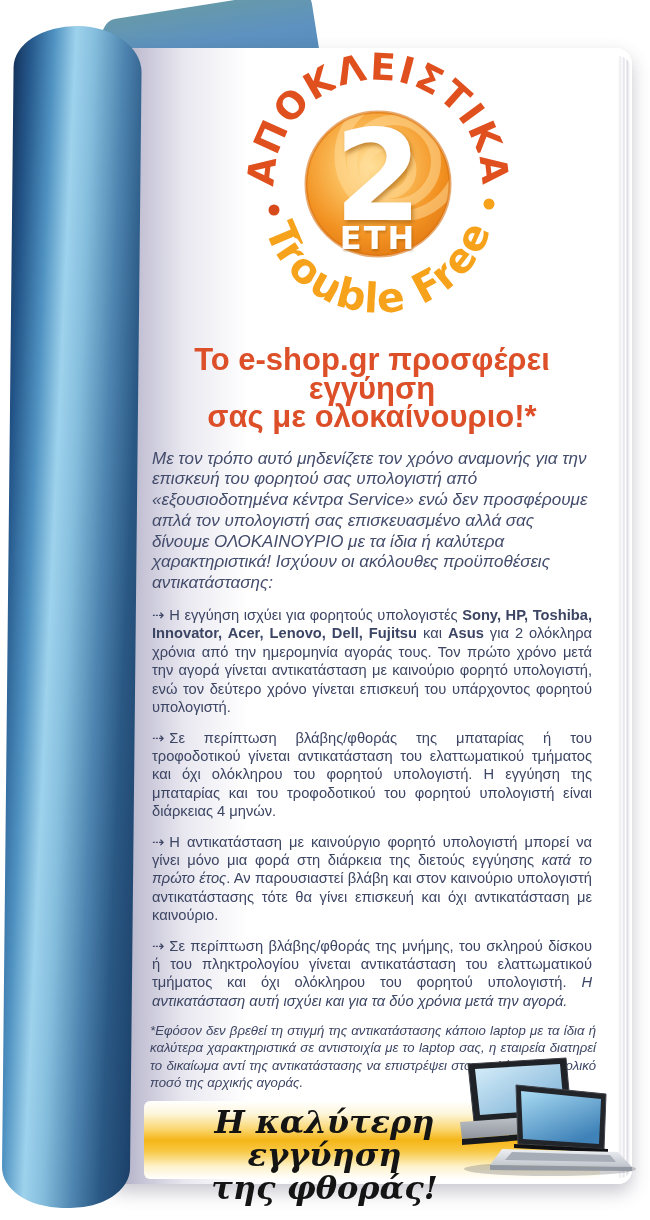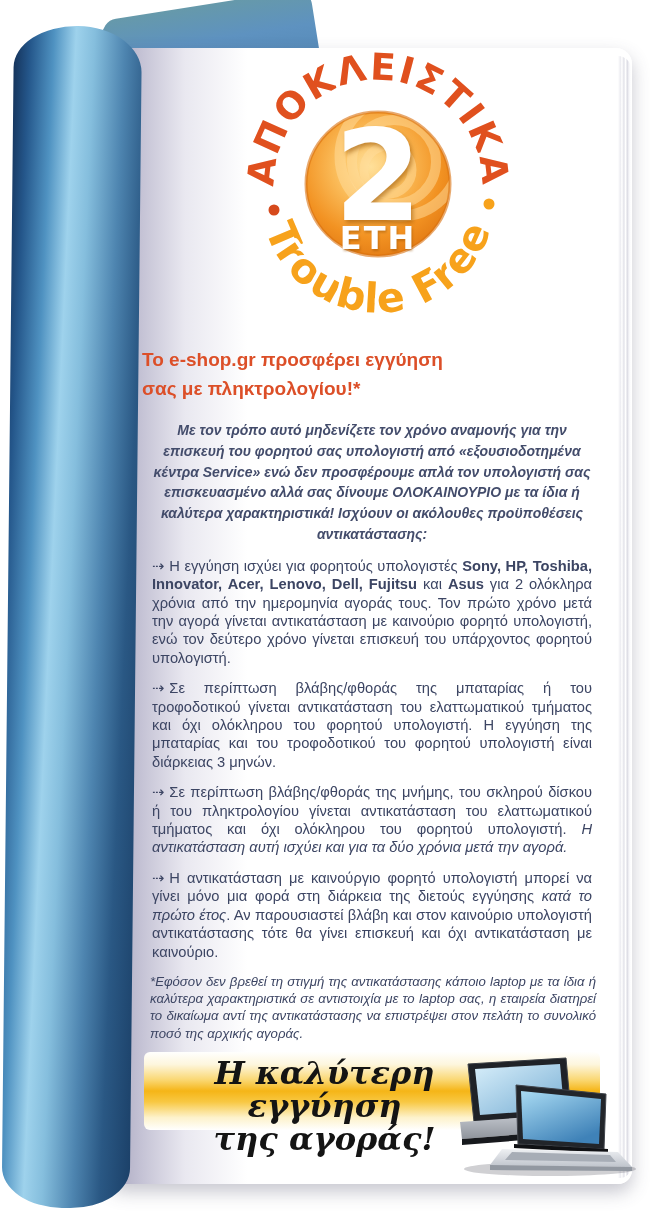--- a/index.html
+++ b/index.html
@@ -34,23 +34,23 @@
         fill:#F7A21B;stroke:#ffffff;stroke-width:8px;paint-order:stroke;stroke-linejoin:round;text-anchor:middle;}
   .t2{font-family:"DejaVu Sans",sans-serif;font-weight:bold;font-size:126px;fill:#ffffff;text-anchor:middle;
       filter:drop-shadow(2px 3px 2px rgba(150,80,0,.55));}
   .tEth{font-family:"DejaVu Sans",sans-serif;font-weight:bold;font-size:32px;letter-spacing:2px;fill:#ffffff;text-anchor:middle;
       filter:drop-shadow(1px 2px 1px rgba(150,80,0,.45));}
   .dotL{fill:#D64A1C;stroke:#ffffff;stroke-width:4px;}
   .dotR{fill:#F7A21B;stroke:#ffffff;stroke-width:4px;}
 
   
   .content{position:absolute;left:30px;top:298px;width:460px;z-index:4;}
-  .heading{color:#DC4F28;font-weight:bold;font-size:19px;line-height:28.5px;}
+  .heading{color:#DC4F28;font-weight:bold;font-size:31px;line-height:28.5px;text-align:center;}
   .intro{margin:17px 10px 0;width:440px;color:#434C6B;font-style:italic;
-         font-size:14px;line-height:20.8px;text-align:center;font-weight:bold;}
+         font-size:17px;line-height:20.8px;text-align:left;}
   .bullets{margin:11px 10px 0;width:440px;}
   .bullet{margin:12px 0 5px;color:#3C4563;font-size:14.7px;line-height:18.4px;text-align:justify;}
   .bmark{padding-right:5px;}
   .seg-b{font-weight:bold;}
   .seg-i{font-style:italic;}
   .footnote{margin:12px 8px 0;width:446px;color:#3C4563;font-style:italic;
             font-size:13.2px;line-height:17.2px;text-align:justify;}
 
   
   .banner{position:relative;margin:10px 0 0 2px;width:456px;height:78px;border-radius:6px;
@@ -102,38 +102,38 @@
       <text class="tTop"><textPath href="#arcTop" startOffset="50%">ΑΠΟΚΛΕΙΣΤΙΚΑ</textPath></text>
       <text class="tBot"><textPath href="#arcBot" startOffset="50%">Trouble Free</textPath></text>
       <circle class="dotL" cx="66" cy="176" r="7.5"></circle>
       <circle class="dotR" cx="281" cy="170" r="7.5"></circle>
     </svg>
 
     <div class="content">
 
       <div class="heading">
         <div>Το e-shop.gr προσφέρει εγγύηση</div>
-        <div>σας με πληκτρολογίου!*</div>
+        <div>σας με ολοκαίνουριο!*</div>
       </div>
 
       <div class="intro">Με τον τρόπο αυτό μηδενίζετε τον χρόνο αναμονής για την επισκευή του φορητού σας υπολογιστή από «εξουσιοδοτημένα κέντρα Service» ενώ δεν προσφέρουμε απλά τον υπολογιστή σας επισκευασμένο αλλά σας δίνουμε ΟΛΟΚΑΙΝΟΥΡΙΟ με τα ίδια ή καλύτερα χαρακτηριστικά! Ισχύουν οι ακόλουθες προϋποθέσεις αντικατάστασης:</div>
 
       <div class="bullets">
         <p class="bullet"><span class="bmark">⇢</span><span><span>Η εγγύηση ισχύει για φορητούς υπολογιστές </span><span class="seg-b">Sony, HP, Toshiba, Innovator, Acer, Lenovo, Dell, Fujitsu</span><span> και </span><span class="seg-b">Asus</span><span> για 2 ολόκληρα χρόνια από την ημερομηνία αγοράς τους. Τον πρώτο χρόνο μετά την αγορά γίνεται αντικατάσταση με καινούριο φορητό υπολογιστή, ενώ τον δεύτερο χρόνο γίνεται επισκευή του υπάρχοντος φορητού υπολογιστή.</span></span></p>
-        <p class="bullet"><span class="bmark">⇢</span><span><span>Σε περίπτωση βλάβης/φθοράς της μπαταρίας ή του τροφοδοτικού γίνεται αντικατάσταση του ελαττωματικού τμήματος και όχι ολόκληρου του φορητού υπολογιστή. Η εγγύηση της μπαταρίας και του τροφοδοτικού του φορητού υπολογιστή είναι διάρκειας 3 μηνών.</span></span></p>
+        <p class="bullet"><span class="bmark">⇢</span><span><span>Σε περίπτωση βλάβης/φθοράς της μπαταρίας ή του τροφοδοτικού γίνεται αντικατάσταση του ελαττωματικού τμήματος και όχι ολόκληρου του φορητού υπολογιστή. Η εγγύηση της μπαταρίας και του τροφοδοτικού του φορητού υπολογιστή είναι διάρκειας 4 μηνών.</span></span></p>
+        <p class="bullet"><span class="bmark">⇢</span><span><span>Η αντικατάσταση με καινούργιο φορητό υπολογιστή μπορεί να γίνει μόνο μια φορά στη διάρκεια της διετούς εγγύησης </span><span class="seg-i">κατά το πρώτο έτος</span><span>. Αν παρουσιαστεί βλάβη και στον καινούριο υπολογιστή αντικατάστασης τότε θα γίνει επισκευή και όχι αντικατάσταση με καινούριο.</span></span></p>
         <p class="bullet"><span class="bmark">⇢</span><span><span>Σε περίπτωση βλάβης/φθοράς της μνήμης, του σκληρού δίσκου ή του πληκτρολογίου γίνεται αντικατάσταση του ελαττωματικού τμήματος και όχι ολόκληρου του φορητού υπολογιστή. </span><span class="seg-i">Η αντικατάσταση αυτή ισχύει και για τα δύο χρόνια μετά την αγορά.</span></span></p>
-        <p class="bullet"><span class="bmark">⇢</span><span><span>Η αντικατάσταση με καινούργιο φορητό υπολογιστή μπορεί να γίνει μόνο μια φορά στη διάρκεια της διετούς εγγύησης </span><span class="seg-i">κατά το πρώτο έτος</span><span>. Αν παρουσιαστεί βλάβη και στον καινούριο υπολογιστή αντικατάστασης τότε θα γίνει επισκευή και όχι αντικατάσταση με καινούριο.</span></span></p>
       </div>
 
       <div class="footnote">*Εφόσον δεν βρεθεί τη στιγμή της αντικατάστασης κάποιο laptop με τα ίδια ή καλύτερα χαρακτηριστικά σε αντιστοιχία με το laptop σας, η εταιρεία διατηρεί το δικαίωμα αντί της αντικατάστασης να επιστρέψει στον πελάτη το συνολικό ποσό της αρχικής αγοράς.</div>
 
       <div class="banner">
         <div class="banner-text">
           <div>Η καλύτερη εγγύηση</div>
-          <div>της αγοράς!</div>
+          <div>της φθοράς!</div>
         </div>
       </div>
 
     </div>
 
     <svg class="laptops" viewBox="0 0 190 125">
       <defs>
         <linearGradient id="gScr1" x1="0" y1="0" x2="1" y2="1">
           <stop offset="0%" stop-color="#d7eefa"></stop>
             <stop offset="100%" stop-color="#76add3"></stop>

